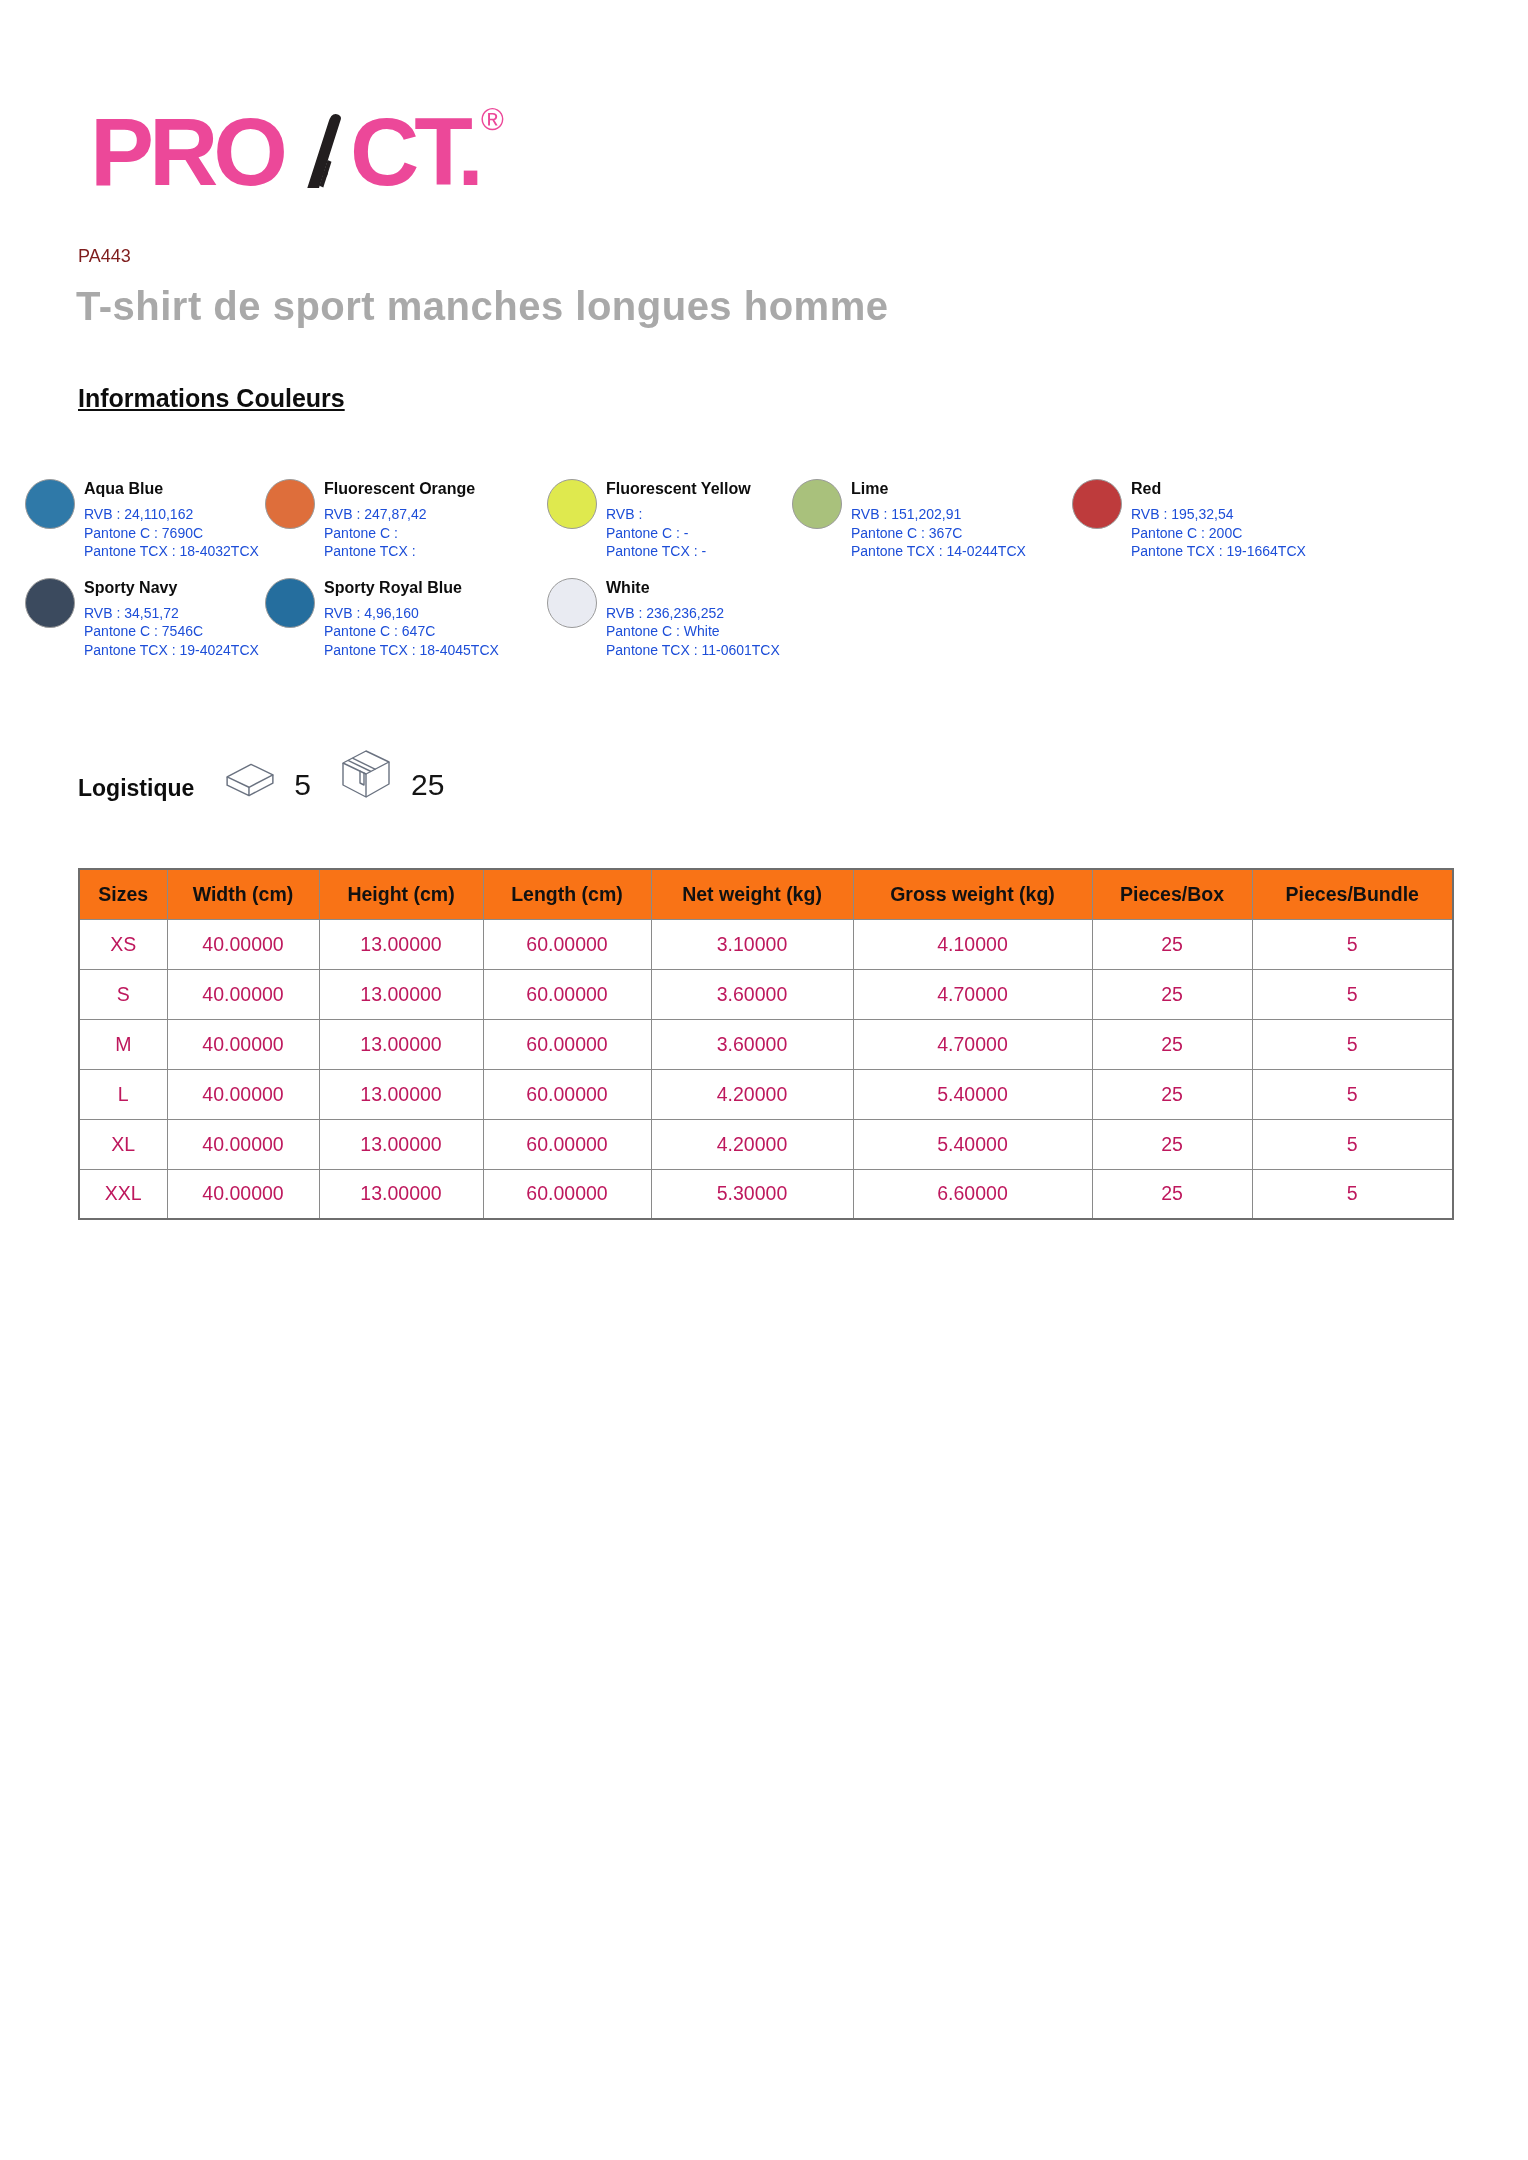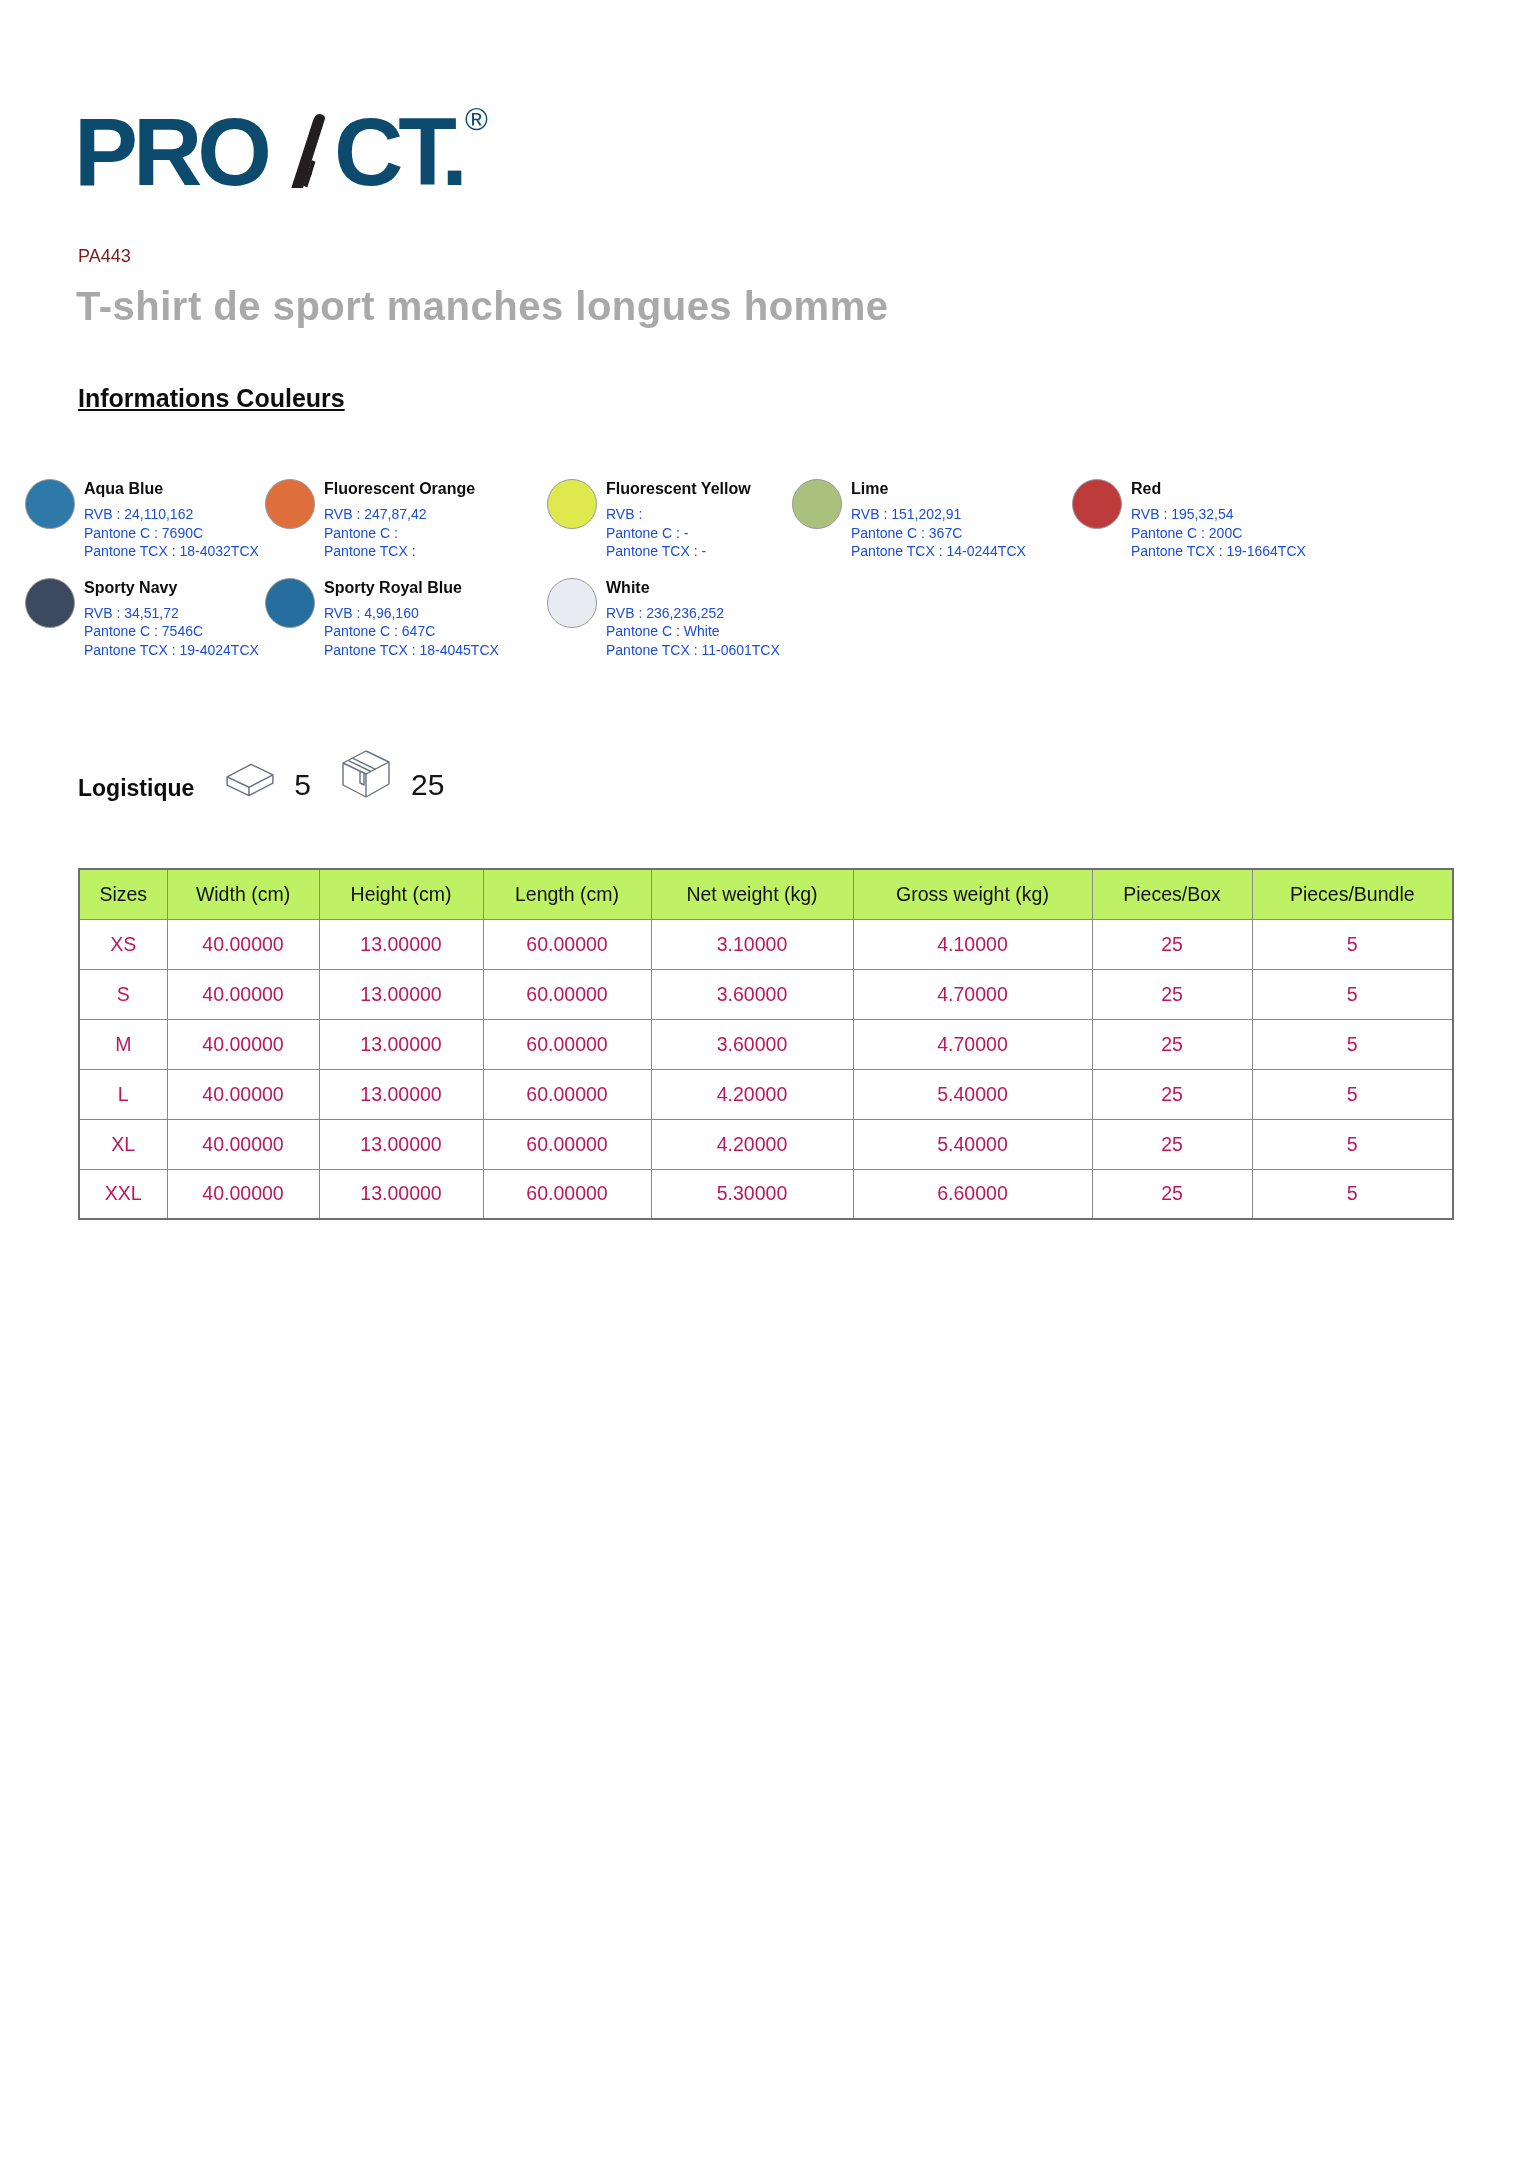--- a/index.html
+++ b/index.html
@@ -1,21 +1,21 @@
 <!DOCTYPE html>
 <html><head>
 <meta charset="utf-8">
 <style>
   * { margin:0; padding:0; box-sizing:border-box; }
   html,body { background:#ffffff; }
   body { font-family:"Liberation Sans","DejaVu Sans",sans-serif; color:#1a1a1a; }
   .page { position:relative; width:1528px; height:2160px; background:#ffffff; overflow:hidden; }
 
   
-  .logo { position:absolute; left:74px; top:104px; white-space:nowrap; color:#0c4a6e; }
+  .logo { position:absolute; left:90px; top:104px; white-space:nowrap; color:#ec4899; }
   .logo-text { font-size:96px; font-weight:700; letter-spacing:-5px; line-height:1; }
   .logo-slash { display:inline-block; width:56px; height:78px; margin:0 3px -3px 8px; vertical-align:baseline; }
   .reg-mark { display:inline-block; font-size:31px; font-weight:400; vertical-align:top; position:relative; top:-2px; left:2px; }
 
   
   .product-code { position:absolute; left:78px; top:246px; font-size:18px; color:#7f1d1d; }
   .page-title { position:absolute; left:76px; top:284px; font-size:40px; font-weight:700; color:#a9a9a9; letter-spacing:0.5px; }
   .colors-section-title { position:absolute; left:78px; top:384px; font-size:25px; font-weight:700; color:#0d0d0d;text-decoration:underline; }
 
   
@@ -32,21 +32,21 @@
   .logistics-title { font-size:23px; font-weight:700; color:#0d0d0d; margin-top:6px; }
   .log-icon { display:inline-block; }
   .bundle-icon { width:52px; height:44px; margin-left:30px; margin-top:10px; }
   .box-icon { width:54px; height:56px; margin-left:28px; margin-top:2px; }
   .log-count { font-size:30px; color:#141414; margin-left:18px; margin-top:4px; }
 
   
   .spec-table { position:absolute; left:78px; top:868px; width:1374px; border-collapse:collapse;
                 table-layout:fixed; border:2px solid #6e6e6e; }
   .spec-table th, .spec-table td { border:1.5px solid #8a8a8a; text-align:center; vertical-align:middle; }
-  .spec-table th { height:50px; background:#bef264; font-size:19.5px; font-weight:400; color:#111; }
+  .spec-table th { height:50px; background:#f97316; font-size:19.5px; font-weight:700; color:#111; }
   .spec-table td { height:50px; font-size:19.5px; font-weight:400; color:#be185d; background:#fff; }
 </style>
 </head>
 <body>
 
 <div class="page">
 
   <div class="logo">
     <span class="logo-text">PRO</span><svg class="logo-slash" viewBox="0 0 58 100" xmlns="http://www.w3.org/2000/svg">
       <path fill="#221e1f" d="M14 100 L41 16 Q45 2 54 6 Q58 8 57 12 L29 100 Z"></path>

